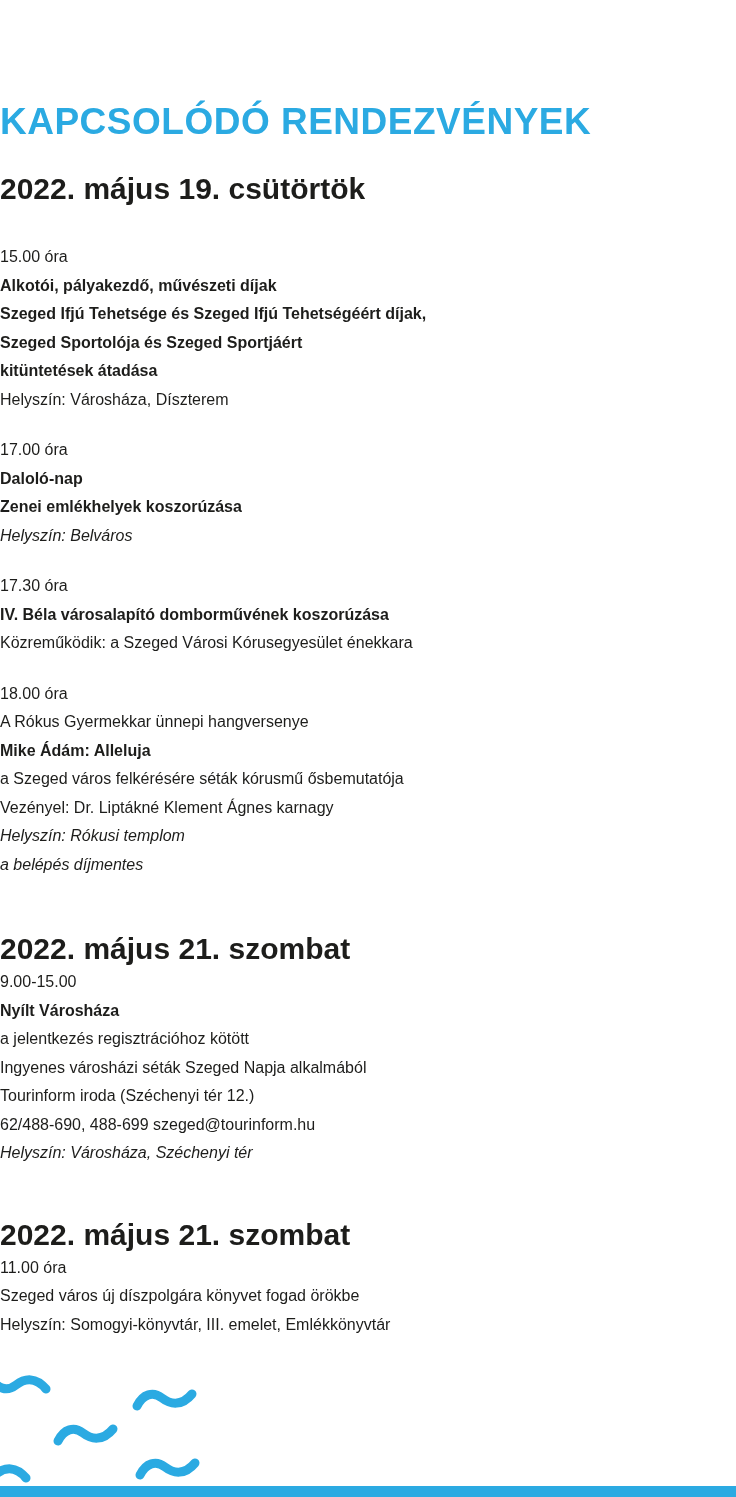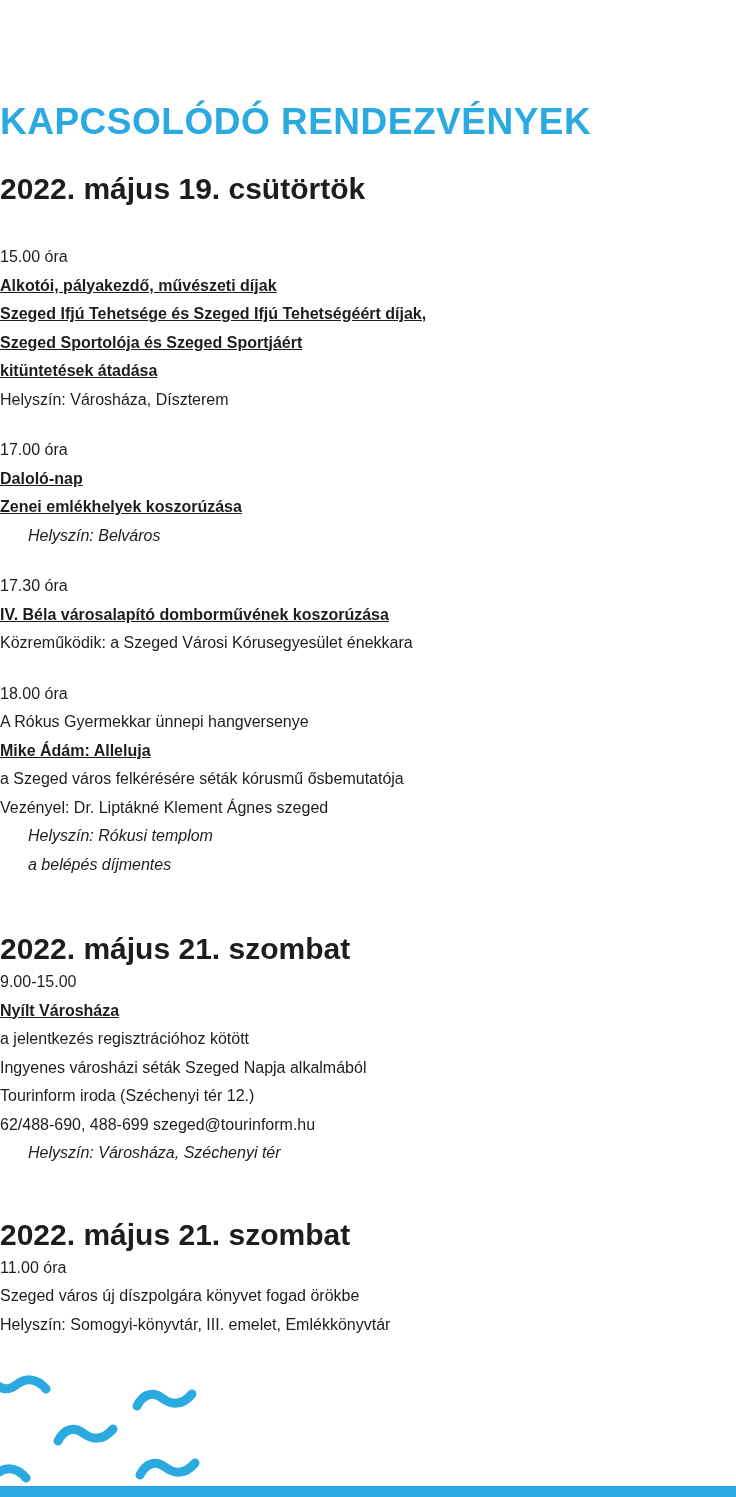--- a/index.html
+++ b/index.html
@@ -18,22 +18,22 @@
     font-size:30px; line-height:38px; font-weight:700; letter-spacing:0;
     color:var(--ink); white-space:nowrap;
   }
   .s1 .day-heading { margin-top:28px; }
   .s2 .day-heading { margin-top:51px; }
   .s3 .day-heading { margin-top:48px; }
   .event { margin-top:22px; }
   .event.first { margin-top:35px; }
   .event.attached { margin-top:0; }
   .line { font-size:16px; line-height:28.5px; white-space:nowrap; }
-  .line.bold { font-weight:700;text-decoration:underline; }
-  .line.italic { font-style:italic;padding-left:28px; }
+  .line.bold { font-weight:700; }
+  .line.italic { font-style:italic; }
   .wave { position:absolute; width:68px; height:26px; }
   .wave svg { display:block; width:100%; height:100%; overflow:visible; }
   .wave.w1 { left:-14px; top:1362px; transform:scaleY(-1); }
   .wave.w2 { left:132px; top:1379px; }
   .wave.w3 { left:53px;  top:1414px; }
   .wave.w4 { left:-34px; top:1451px; transform:scaleY(-1); }
   .wave.w5 { left:135px; top:1448px; }
   .footer-bar {
     position:absolute; left:0; right:0; bottom:0; height:19px;
     background:var(--accent);
@@ -69,21 +69,21 @@
       <div class="line">17.30 óra</div>
       <div class="line bold">IV. Béla városalapító domborművének koszorúzása</div>
       <div class="line">Közreműködik: a Szeged Városi Kórusegyesület énekkara</div>
     </div>
 
     <div class="event">
       <div class="line">18.00 óra</div>
       <div class="line">A Rókus Gyermekkar ünnepi hangversenye</div>
       <div class="line bold">Mike Ádám: Alleluja</div>
       <div class="line">a Szeged város felkérésére séták kórusmű ősbemutatója</div>
-      <div class="line">Vezényel: Dr. Liptákné Klement Ágnes szeged</div>
+      <div class="line">Vezényel: Dr. Liptákné Klement Ágnes karnagy</div>
       <div class="line italic">Helyszín: Rókusi templom</div>
       <div class="line italic">a belépés díjmentes</div>
     </div>
   </section>
 
   <section class="s2">
     <h2 class="day-heading">2022. május 21. szombat</h2>
 
     <div class="event attached">
       <div class="line">9.00-15.00</div>

